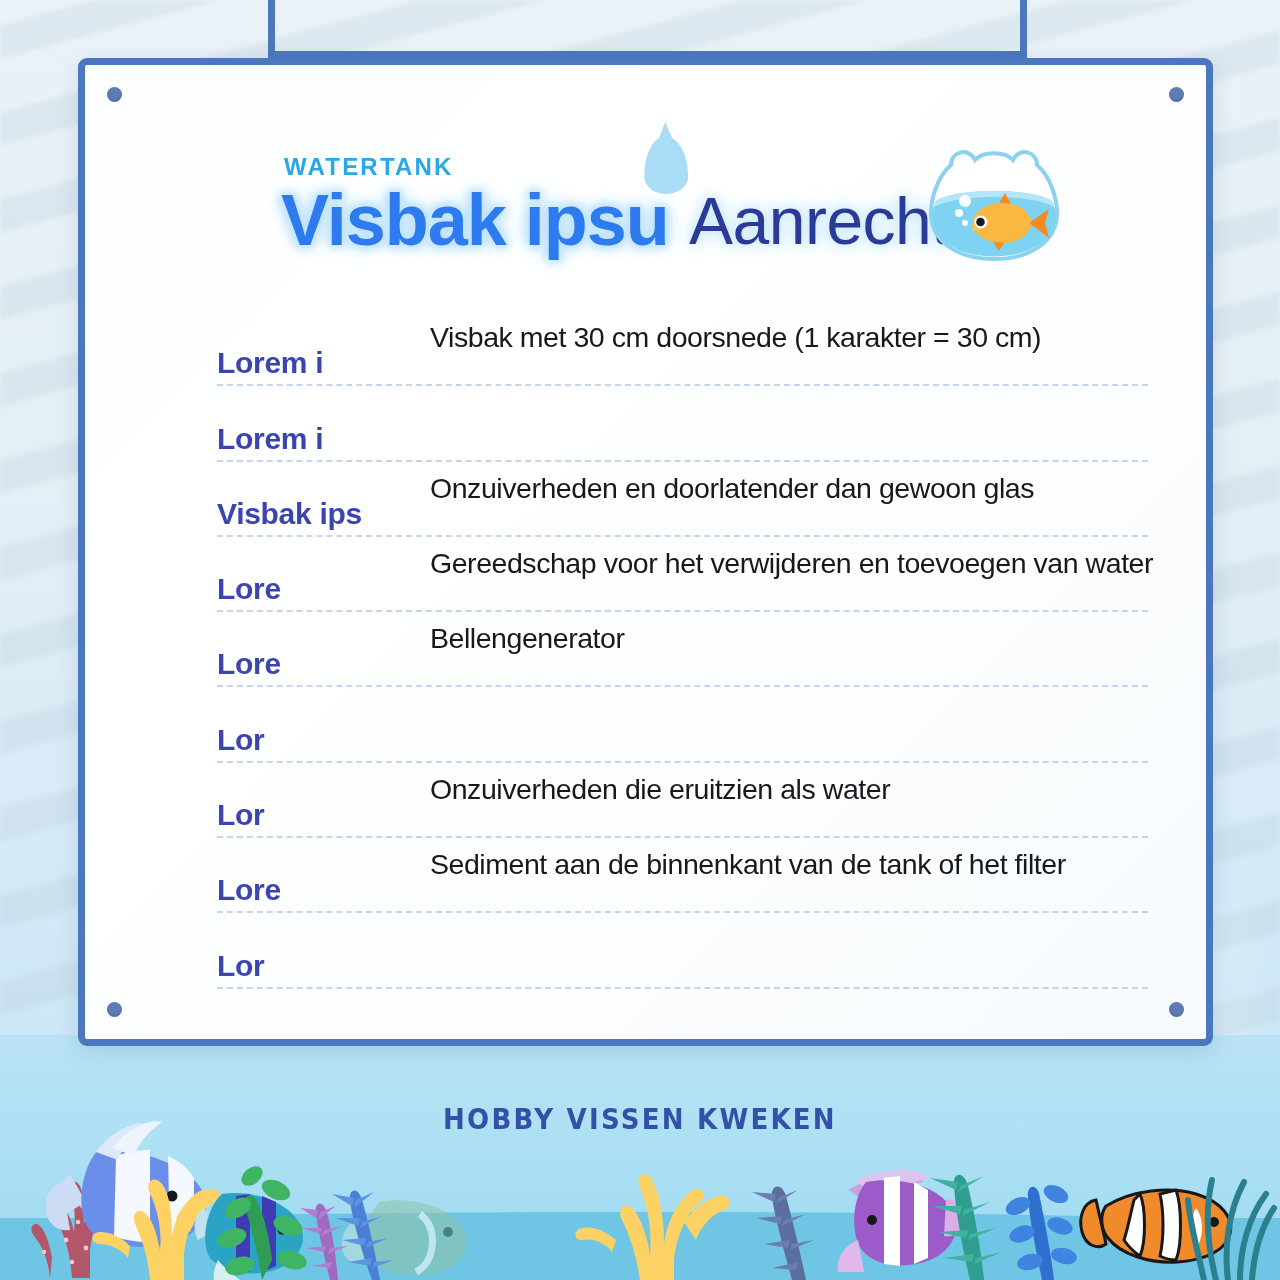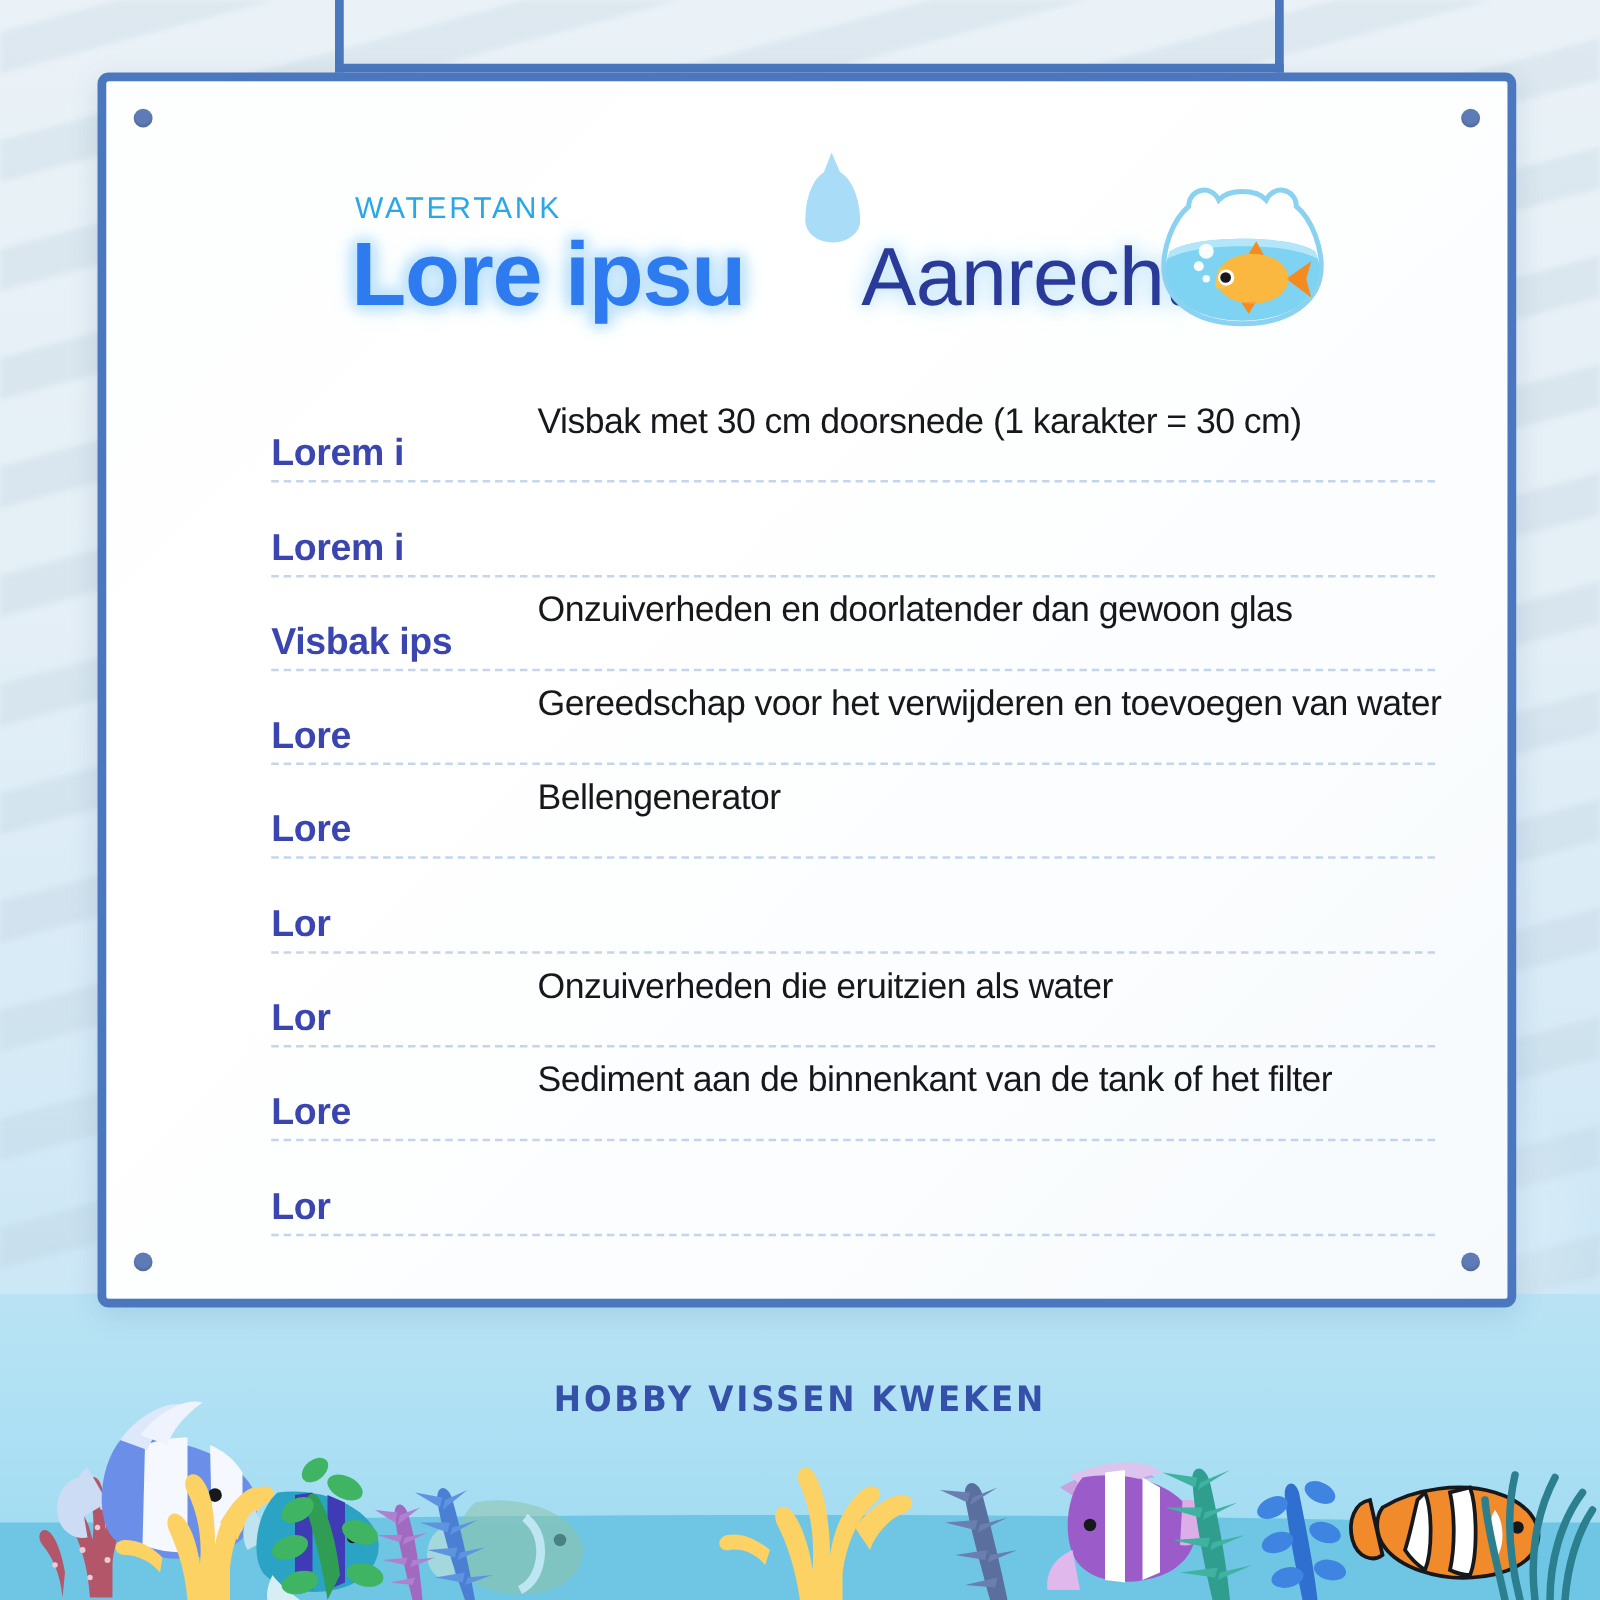--- a/index.html
+++ b/index.html
@@ -58,21 +58,21 @@
     box-shadow:0 6px 22px rgba(60,100,150,.16);
     box-sizing:border-box;
   }
   .screw{position:absolute;width:15px;height:15px;border-radius:50%;
     background:#5f7bb5;box-shadow:inset 0 -2px 2px rgba(0,0,0,.12);}
 
   
   #header{position:absolute;left:0;top:0;width:100%;height:230px;}
   .eyebrow{
     position:absolute;left:199px;top:88px;
-    font-size:24px;font-weight:normal;letter-spacing:2.2px;color:#29a8e8;
+    font-size:24px;font-weight:bold;letter-spacing:2.2px;color:#29a8e8;
   }
   .title-main{
     position:absolute;left:196px;top:114px;
     font-size:72px;font-weight:bold;color:#2e7bf0;letter-spacing:-1px;
     text-shadow:
       0 0 10px #bfe3fb, 0 0 16px #bfe3fb, 0 0 22px #cfeafc,
       3px 0 10px #c5e6fb, -3px 0 10px #c5e6fb;
   }
   .title-sub{
     position:absolute;left:604px;top:118px;
@@ -139,21 +139,21 @@
 
 <div id="board">
 
   <div class="screw" style="left:22px;top:22px;"></div>
   <div class="screw" style="right:22px;top:22px;"></div>
   <div class="screw" style="left:22px;bottom:22px;"></div>
   <div class="screw" style="right:22px;bottom:22px;"></div>
 
   <div id="header">
     <div class="eyebrow">WATERTANK</div>
-    <div class="title-main">Lore ipsu</div>
+    <div class="title-main">Visbak ipsu</div>
     <div class="title-sub">Aanrecht</div>
     <div class="droplet"></div>
 
     <svg id="fishbowl" viewBox="0 0 138 122">
       <path d="M26 22 C26 8,44 4,50 17 C58 8,80 8,88 17 C94 4,112 8,112 22
                C126 34,132 56,132 70 C132 98,106 116,69 116 C32 116,6 98,6 70
                C6 56,12 34,26 22 Z" fill="#ffffff" stroke="#8ad2f0" stroke-width="4"></path>
       <path d="M11 58 C24 50,50 48,69 48 C88 48,114 50,127 58
                C129 63,130.5 67,130.5 71 C130.5 97,105 113.5,69 113.5
                C33 113.5,7.5 97,7.5 71 C7.5 67,9 63,11 58 Z" fill="#7ed3f2"></path>

